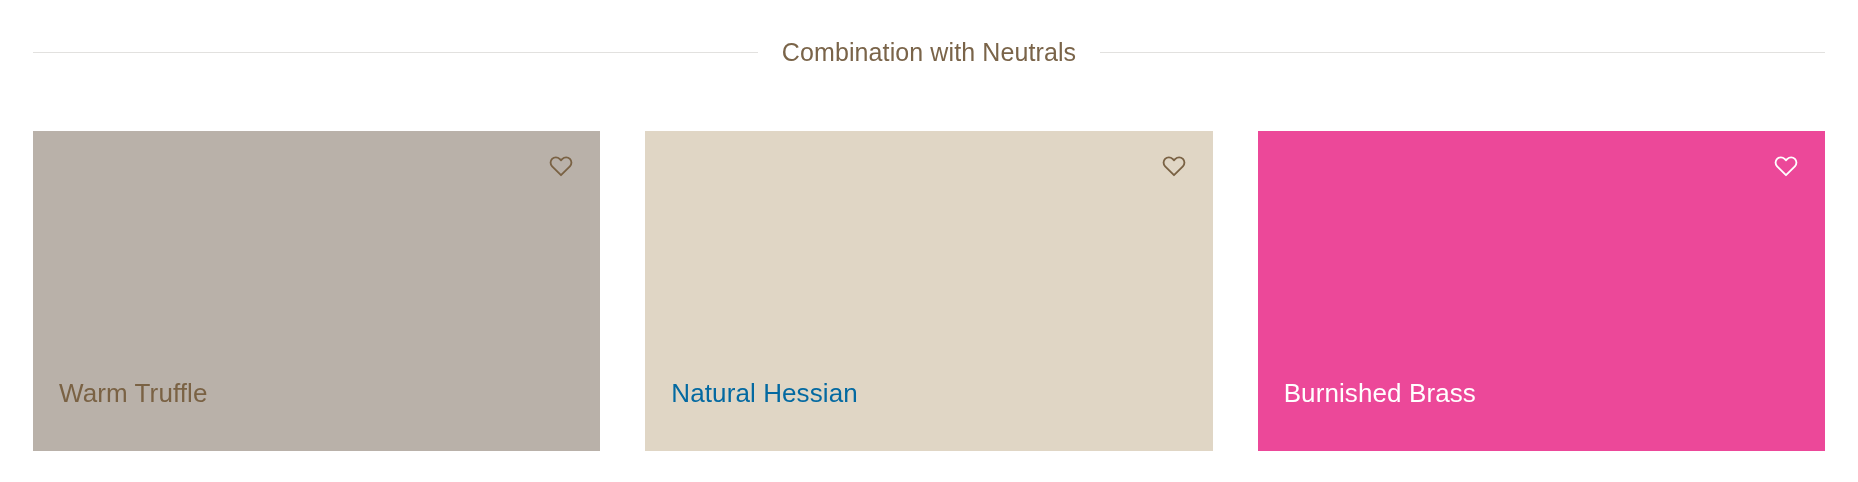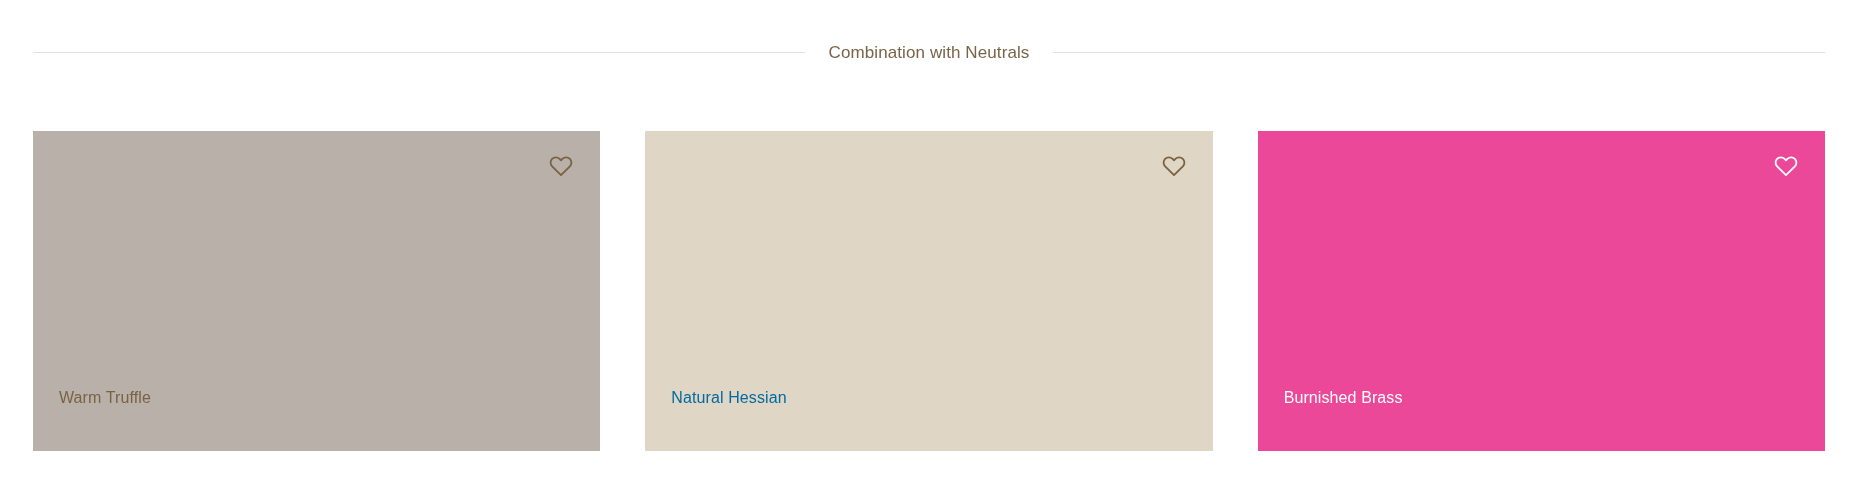--- a/index.html
+++ b/index.html
@@ -33,21 +33,21 @@
     align-items: center;
     gap: 24px;
   }
   .rule {
     flex: 1 1 auto;
     height: 1px;
     background: #e2e1df;
   }
   .section-title {
     flex: 0 0 auto;
-    font-size: 17px;
+    font-size: 25px;
     font-weight: 400;
     color: #7a6449;
     letter-spacing: 0.1px;
     white-space: nowrap;
     line-height: 1;
   }
 
   
   .swatch-grid {
     position: absolute;
@@ -84,21 +84,21 @@
   .fav-button svg {
     display: block;
     width: 26px;
     height: 26px;
   }
 
   .swatch-label {
     position: absolute;
     left: 26px;
     bottom: 45px;
-    font-size: 16px;
+    font-size: 26px;
     font-weight: 400;
     line-height: 1;
     letter-spacing: 0.1px;
     white-space: nowrap;
   }
 </style>
 </head>
 <body>
 
 <div class="page">

